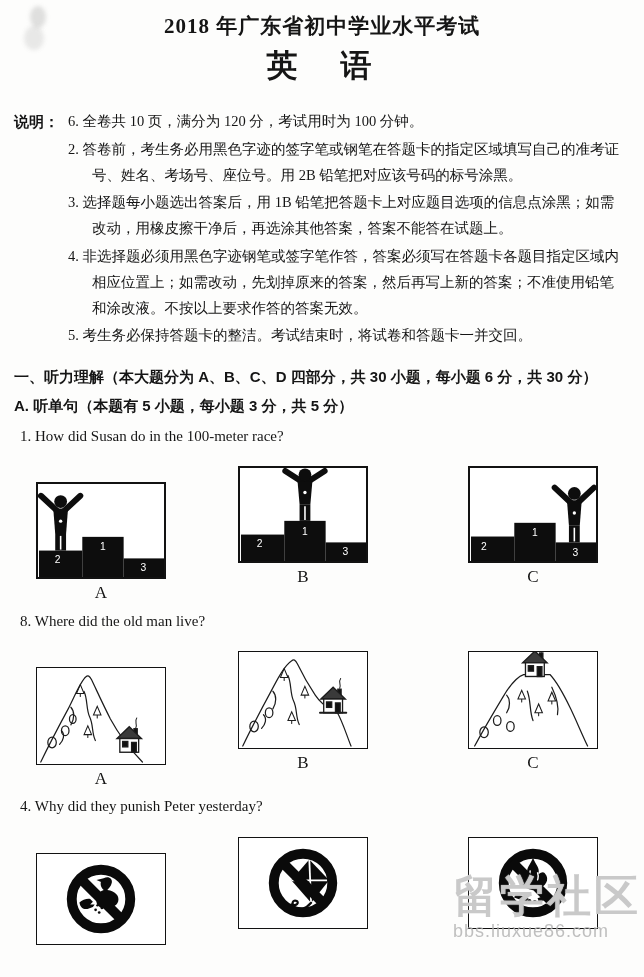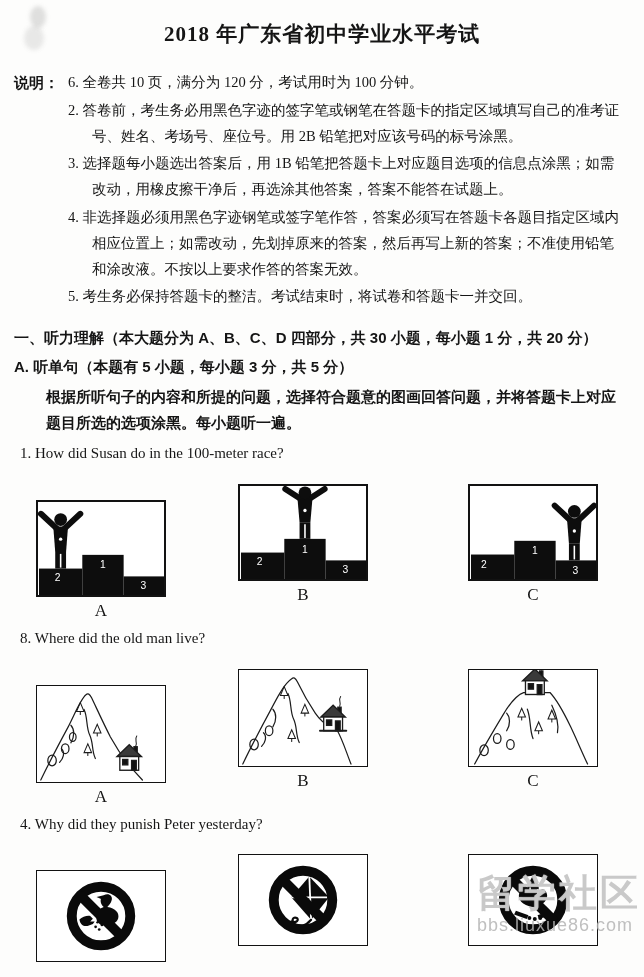--- a/index.html
+++ b/index.html
@@ -7,21 +7,21 @@
   .page {
     position:relative; width:644px; height:977px; margin:0 auto;
     background:#fdfdfc; overflow:hidden; color:#151515;
     font-family:"Liberation Serif","DejaVu Serif",serif;
   }
   
   .smudge { position:absolute; border-radius:50%; filter:blur(2px); background:rgba(120,120,120,.22); }
   .smudge.s1 { left:30px; top:6px;  width:16px; height:22px; }
   .smudge.s2 { left:24px; top:26px; width:20px; height:24px; opacity:.7; }
 
-  .title1 { text-align:center; padding-top:20px; font-size:21px; font-weight:600; letter-spacing:1px; }
+  .title1 { text-align:center; padding-top:12px; font-size:21px; font-weight:600; letter-spacing:1px; }
   .title2 { text-align:center; margin-top:5px;  font-size:31px; font-weight:700; letter-spacing:6px; }
 
   .instructions { display:flex; margin:22px 10px 0 14px; }
   .instr-label { flex:0 0 54px; font-family:"Liberation Sans","DejaVu Sans",sans-serif;
                  font-weight:700; font-size:15px; line-height:1.75; }
   .instr-list { flex:1; margin:0 6px 0 0; padding:0; list-style:none;
                 font-size:14.5px; line-height:1.78; max-width:562px; }
   .instr-list li { padding-left:24px; text-indent:-24px; margin-bottom:2px; }
 
   .sec-heading, .part-heading, .part-instruction {
@@ -38,48 +38,48 @@
   .opt.g2 { margin-left:72px; }
   .opt.g3 { margin-left:60px; }
   .imgbox { width:130px; border:2px solid #121212; background:#fff; }
   .row-podium   .imgbox { height:97px; }
   .row-mountain .imgbox { height:98px; border-width:1.7px; }
   .row-sign     .imgbox { height:92px; border-width:1.7px; }
   .imgbox svg { display:block; width:100%; height:100%; }
   .opt figcaption { text-align:center; font-size:17px; margin-top:4px; line-height:1.2; }
 
   .watermark { position:absolute; right:3px; top:874px; z-index:5; pointer-events:none; line-height:1; }
-  .wm1 { font-family:"Liberation Sans","DejaVu Sans",sans-serif; font-weight:800; font-size:38px;
+  .wm1 { font-family:"Liberation Sans","DejaVu Sans",sans-serif; font-weight:800; font-size:44px;
          letter-spacing:3px; color:rgba(186,186,186,.78); text-shadow:0 0 1px #fff; }
   .wm2 { font-family:"Liberation Sans","DejaVu Sans",sans-serif; font-size:18px; margin-top:4px;
          letter-spacing:1px; color:rgba(180,180,180,.85); }
 </style>
 </head>
 <body>
 
 <div class="page">
   <div class="smudge s1"></div>
   <div class="smudge s2"></div>
 
   <div class="title1">2018 年广东省初中学业水平考试</div>
+  <div class="title2">英　语</div>
 
   <div class="instructions">
     <div class="instr-label">说明：</div>
     <ol class="instr-list">
       <li>6. 全卷共 10 页，满分为 120 分，考试用时为 100 分钟。</li>
       <li>2. 答卷前，考生务必用黑色字迹的签字笔或钢笔在答题卡的指定区域填写自己的准考证号、姓名、考场号、座位号。用 2B 铅笔把对应该号码的标号涂黑。</li>
       <li>3. 选择题每小题选出答案后，用 1B 铅笔把答题卡上对应题目选项的信息点涂黑；如需改动，用橡皮擦干净后，再选涂其他答案，答案不能答在试题上。</li>
       <li>4. 非选择题必须用黑色字迹钢笔或签字笔作答，答案必须写在答题卡各题目指定区域内相应位置上；如需改动，先划掉原来的答案，然后再写上新的答案；不准使用铅笔和涂改液。不按以上要求作答的答案无效。</li>
       <li>5. 考生务必保持答题卡的整洁。考试结束时，将试卷和答题卡一并交回。</li>
     </ol>
   </div>
 
-  <div class="sec-heading">一、听力理解（本大题分为 A、B、C、D 四部分，共 30 小题，每小题 1 分，共 20 分）</div>
+  <div class="sec-heading">一、听力理解（本大题分为 A、B、C、D 四部分，共 30 小题，每小题 6 分，共 30 分）</div>
   <div class="part-heading">A. 听单句（本题有 5 小题，每小题 3 分，共 5 分）</div>
-  <div class="part-instruction">根据所听句子的内容和所提的问题，选择符合题意的图画回答问题，并将答题卡上对应题目所选的选项涂黑。每小题听一遍。</div>
 
   <div class="question">
     <div class="q-text">1. How did Susan do in the 100-meter race?</div>
     <div class="opt-row row-podium">
 
       <figure class="opt g1" style="margin:0">
         <div class="imgbox">
           <svg viewBox="0 0 128 95" preserveAspectRatio="none">
             <rect x="1" y="68" width="44" height="27" fill="#0d0d0d"></rect>
             <rect x="45" y="54" width="42" height="41" fill="#0d0d0d"></rect>

